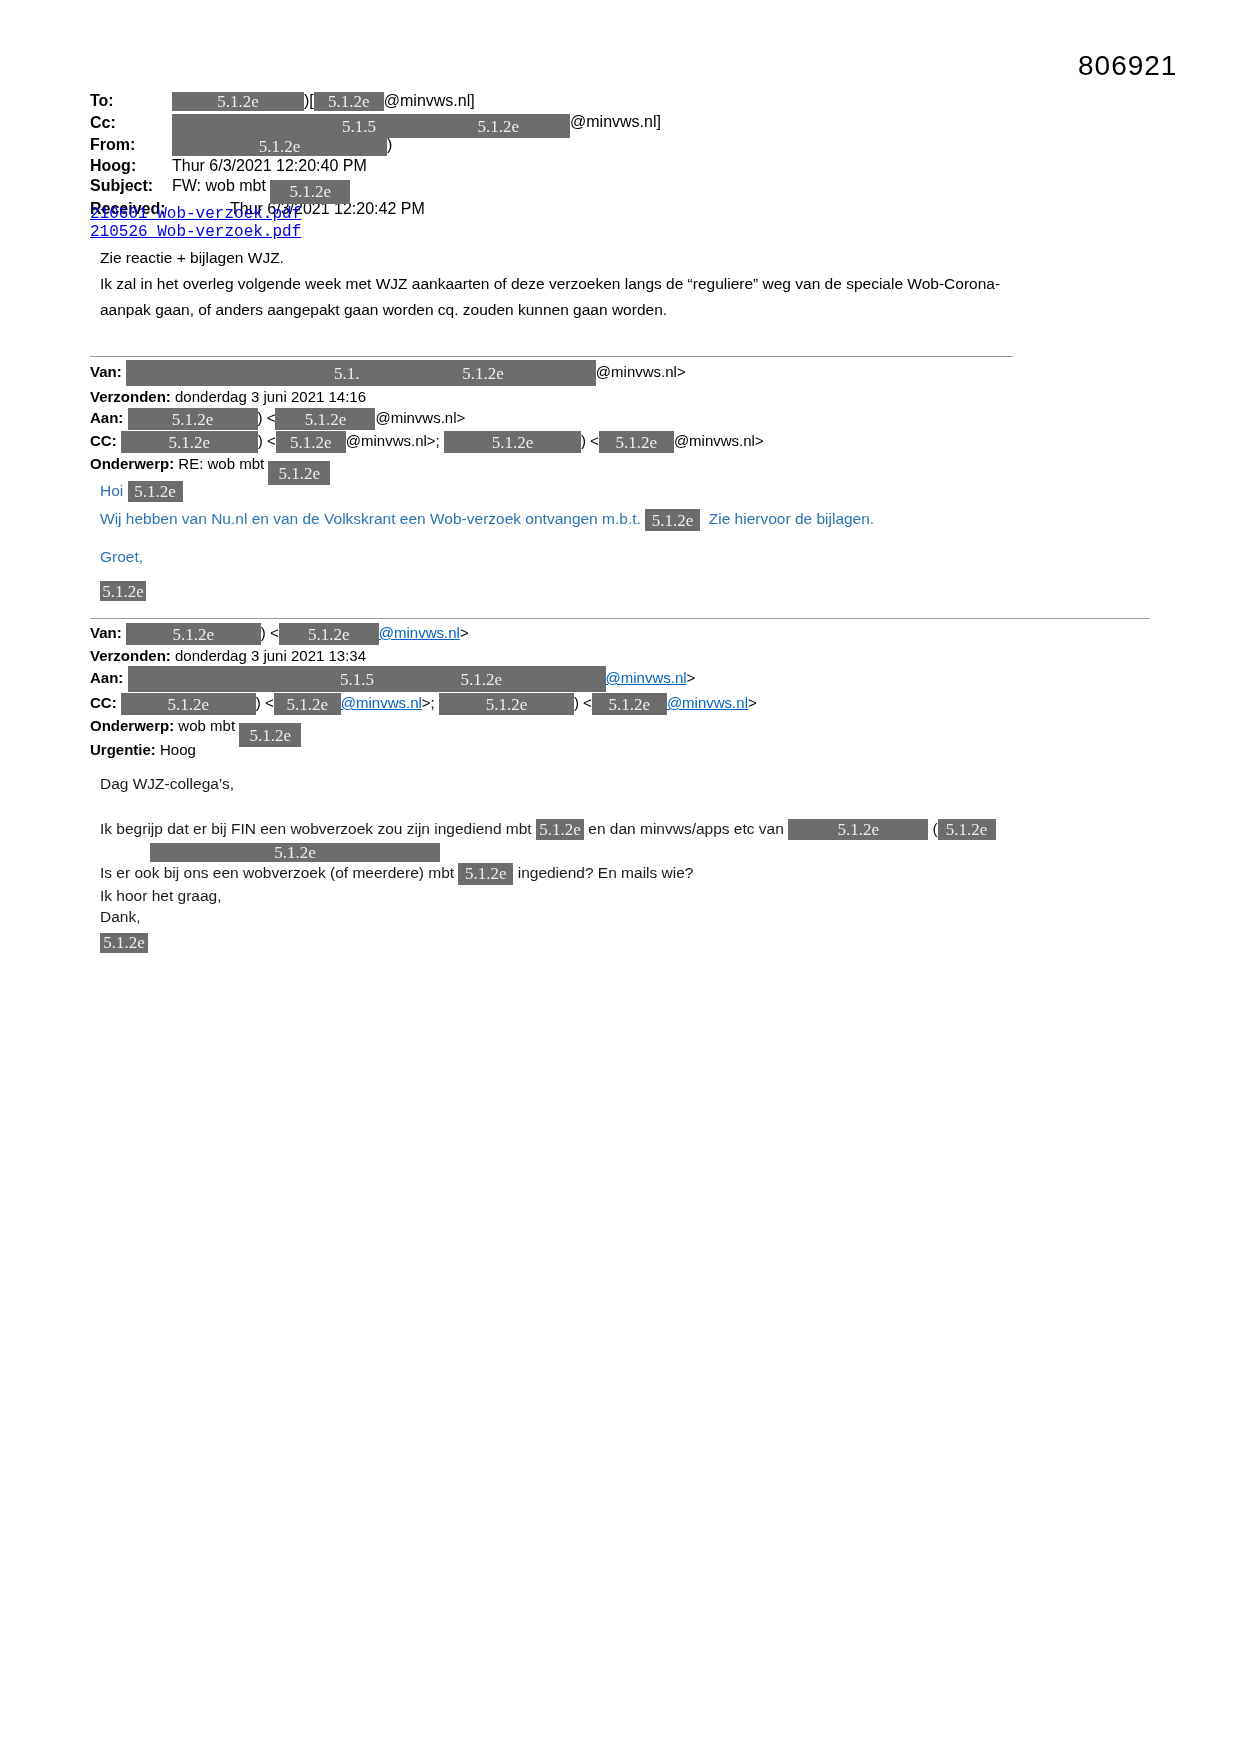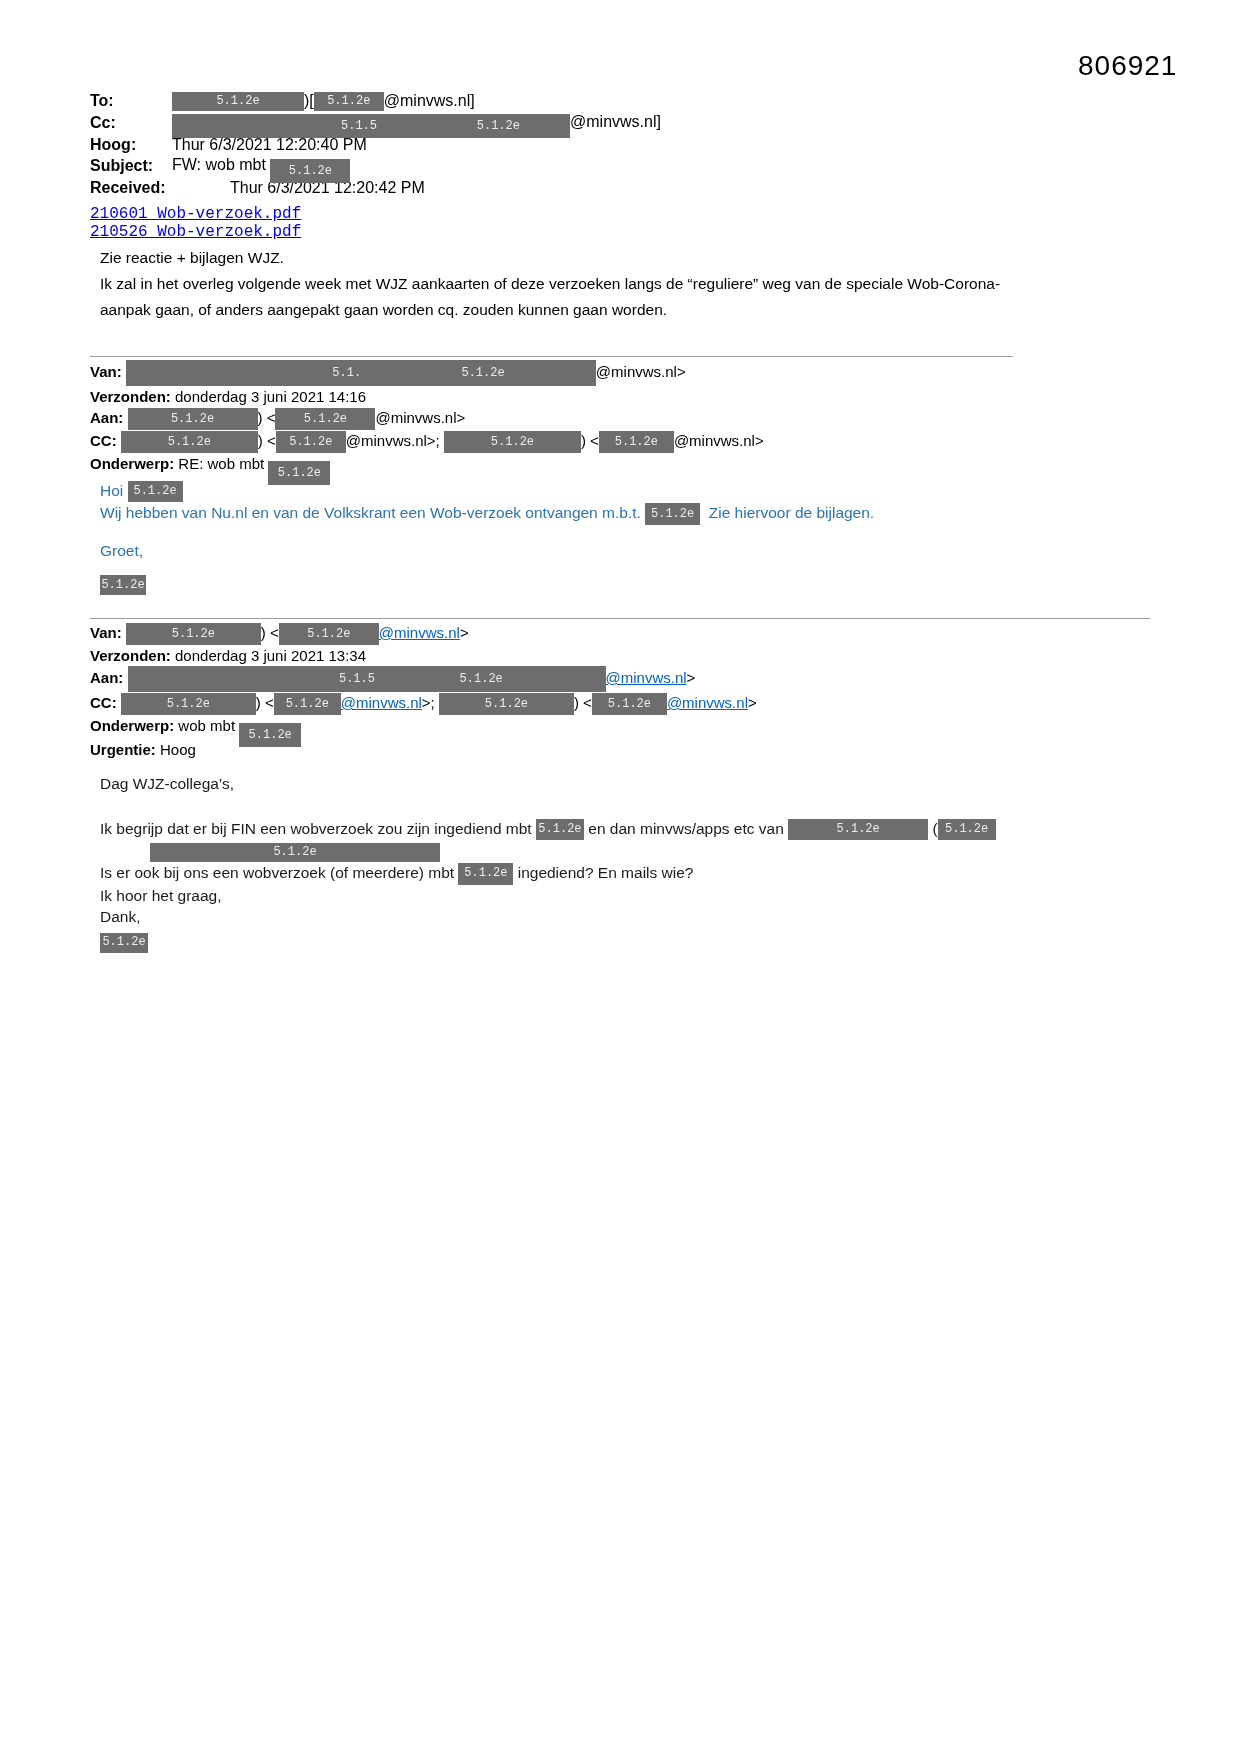--- a/index.html
+++ b/index.html
@@ -32,40 +32,41 @@
   
   .qh{font-size:15px;line-height:21px;color:#000;}
   
   .body1{top:480px;left:100px;font-size:15.5px;line-height:21px;color:#2e73b2;}
   .body2{top:773px;left:100px;font-size:15.5px;line-height:21px;color:#1a1a1a;}
   
   .redact{
     position:relative;
     display:inline-flex;align-items:center;justify-content:center;
     background:#6d6d6d;color:#ededed;
-    font-size:12px;height:19px;
+    font-size:17px;height:19px;
     vertical-align:middle;
-    font-family:Liberation Mono, monospace;
+    font-family:Liberation Serif, serif;
   }
   .redact.drop{top:8px;}
   .redact.big .biglab{
     position:absolute;top:50%;transform:translate(-50%,-50%);
     white-space:nowrap;
   }
 </style>
 </head>
 <body>
 
 <div class="page">
 
   <div id="docnum">806921</div>
 
   <div class="blk hdr">
       <div class="line"><span class="b" style="display: inline-block; min-width: 82px;">To:</span><span class="redact" style="width: 132px;">5.1.2e</span><span>)[</span><span class="redact" style="width: 70px;">5.1.2e</span><span>@minvws.nl]</span></div>
       <div class="line"><span class="b" style="display: inline-block; min-width: 82px;">Cc:</span><span class="redact big" style="width: 398px; height: 24px; top: 3px;"><span class="biglab" style="left: 47%;">5.1.5</span><span class="biglab" style="left: 82%;">5.1.2e</span></span><span>@minvws.nl]</span></div>
+      <div class="line"><span class="b" style="display: inline-block; min-width: 82px;">From:</span><span class="redact" style="width: 215px;">5.1.2e</span><span>)</span></div>
       <div class="line"><span class="b" style="display: inline-block; min-width: 82px;">Hoog:</span><span>Thur 6/3/2021 12:20:40 PM</span></div>
       <div class="line"><span class="b" style="display: inline-block; min-width: 82px;">Subject:</span><span>FW: wob mbt </span><span class="redact" style="width: 80px; height: 24px; top: 5px;">5.1.2e</span></div>
       <div class="line"><span class="b" style="display: inline-block; min-width: 82px;">Received:</span><span class="gap" style="width: 58px;"></span><span>Thur 6/3/2021 12:20:42 PM</span></div>
     </div>
 
   <div class="blk attach-blk">
       <a class="attach">210601 Wob-verzoek.pdf</a>
       <a class="attach">210526 Wob-verzoek.pdf</a>
     </div>
 
@@ -79,21 +80,21 @@
 
   <div class="blk qh" style="top:360px">
       <div class="line"><span class="b">Van: </span><span class="redact big" style="width: 470px; height: 26px;"><span class="biglab" style="left: 47%;">5.1.</span><span class="biglab" style="left: 76%;">5.1.2e</span></span><span>@minvws.nl&gt;</span></div>
       <div class="line"><span class="b">Verzonden:</span><span> donderdag 3 juni 2021 14:16</span></div>
       <div class="line"><span class="b">Aan: </span><span class="redact" style="width: 130px; height: 22px;">5.1.2e</span><span>) &lt;</span><span class="redact" style="width: 100px; height: 22px;">5.1.2e</span><span>@minvws.nl&gt;</span></div>
       <div class="line"><span class="b">CC: </span><span class="redact" style="width: 137px; height: 22px;">5.1.2e</span><span>) &lt;</span><span class="redact" style="width: 70px; height: 22px;">5.1.2e</span><span>@minvws.nl&gt;; </span><span class="redact" style="width: 137px; height: 22px;">5.1.2e</span><span>) &lt;</span><span class="redact" style="width: 75px; height: 22px;">5.1.2e</span><span>@minvws.nl&gt;</span></div>
       <div class="line"><span class="b">Onderwerp:</span><span> RE: wob mbt </span><span class="redact drop" style="width: 62px; height: 24px;">5.1.2e</span></div>
     </div>
 
   <div class="blk body1">
-      <div class="line" style="margin-bottom: 0;"><span>Hoi </span><span class="redact" style="width: 55px; height: 21px;">5.1.2e</span></div>
+      <div class="line" style="margin-bottom: 6px;"><span>Hoi </span><span class="redact" style="width: 55px; height: 21px;">5.1.2e</span></div>
       <div class="line" style="margin-bottom: 15px;"><span>Wij hebben van Nu.nl en van de Volkskrant een Wob-verzoek ontvangen m.b.t. </span><span class="redact" style="width: 55px; height: 22px;">5.1.2e</span><span>  Zie hiervoor de bijlagen.</span></div>
       <div class="line" style="margin-bottom: 12px;"><span>Groet,</span></div>
       <div class="line"><span class="redact" style="width: 46px; height: 20px;">5.1.2e</span></div>
     </div>
 
   <div class="hr" style="top:618px;width:1060px"></div>
 
   <div class="blk qh" style="top:622px">
       <div class="line"><span class="b">Van: </span><span class="redact" style="width: 135px; height: 22px;">5.1.2e</span><span>) &lt;</span><span class="redact" style="width: 100px; height: 22px;">5.1.2e</span><span style="color: rgb(5, 99, 193); text-decoration: underline; cursor: pointer;">@minvws.nl</span><span>&gt;</span></div>
       <div class="line"><span class="b">Verzonden:</span><span> donderdag 3 juni 2021 13:34</span></div>

